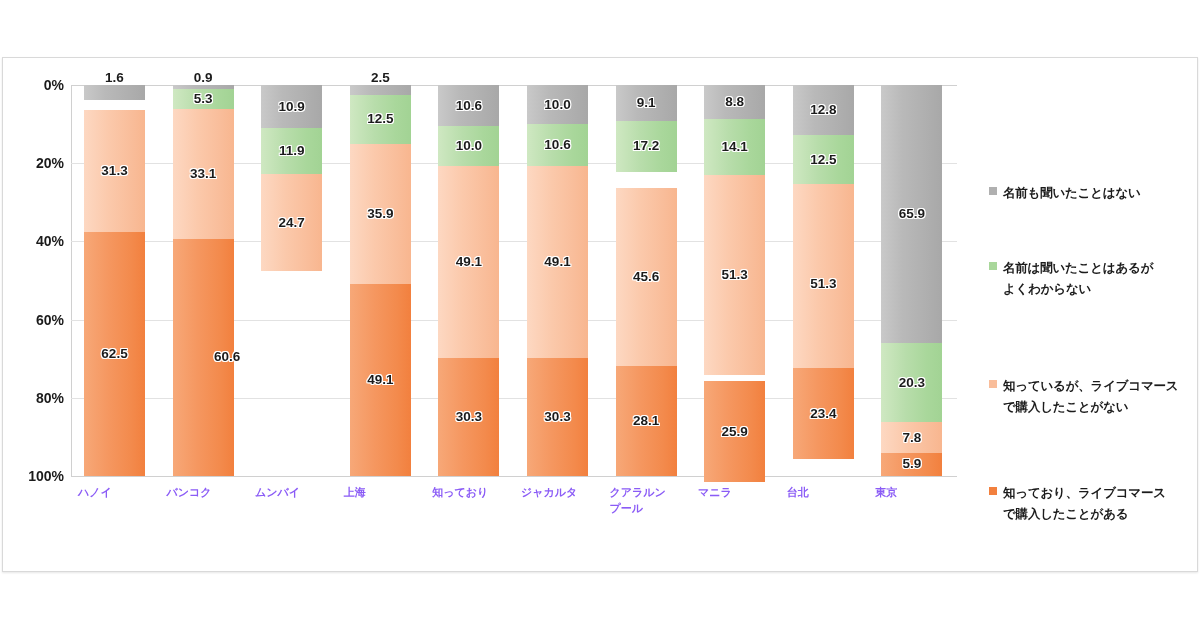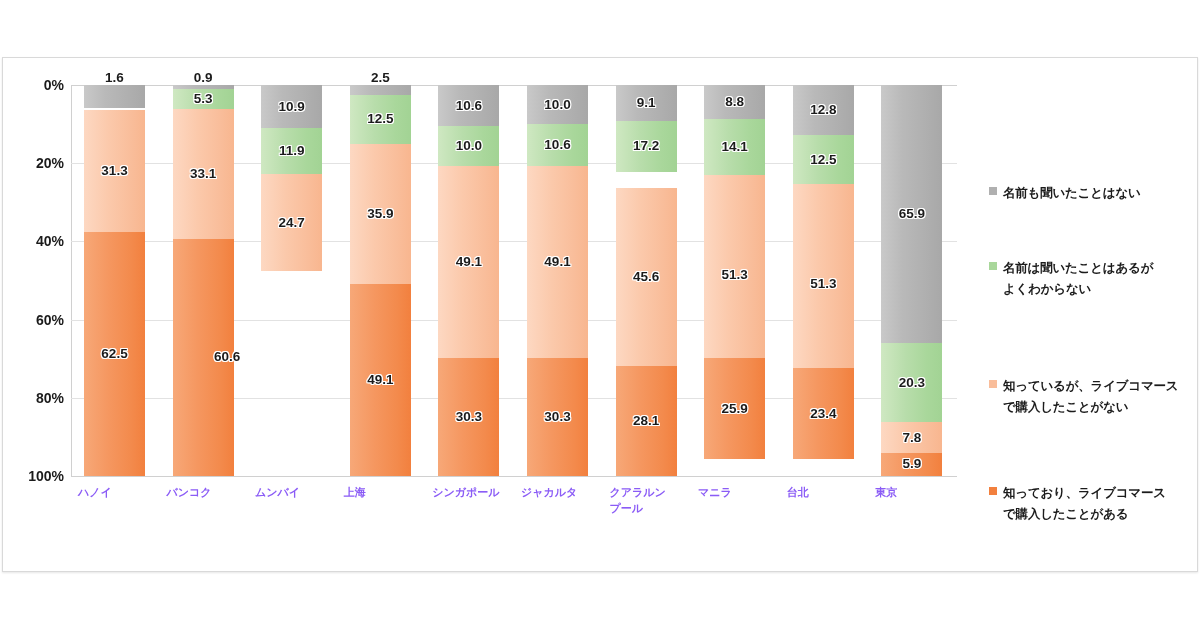--- a/index.html
+++ b/index.html
@@ -146,21 +146,21 @@
         </div>
         <div class="gridline" style="top: 312.8px;">
           <div class="ytick">80%</div>
         </div>
         <div class="gridline" style="top: 391px; background: rgb(208, 208, 208);">
           <div class="ytick">100%</div>
         </div>
       </div>
     <div id="bars">
         <div class="bar" style="left: 13px; width: 61px;">
-          <div class="seg seg-gray" style="top: 0px; height: 23px; padding-left: 24px;">
+          <div class="seg seg-gray" style="top: 0px; height: 15px; padding-left: 24px;">
             <span class="seg-label above">1.6</span>
           </div>
           <div class="seg seg-green" style="top: 6.256px; height: 36px; margin-top: 40px;">
             <span class="seg-label">4.7</span>
           </div>
           <div class="seg seg-light" style="top: 24.633px; height: 122.383px;">
             <span class="seg-label">31.3</span>
           </div>
           <div class="seg seg-dark" style="top: 147.016px; height: 244.375px;">
             <span class="seg-label">62.5</span>
@@ -215,21 +215,21 @@
           </div>
           <div class="seg seg-green" style="top: 41.446px; height: 39.1px;">
             <span class="seg-label">10.0</span>
           </div>
           <div class="seg seg-light" style="top: 80.546px; height: 191.981px;">
             <span class="seg-label">49.1</span>
           </div>
           <div class="seg seg-dark" style="top: 272.527px; height: 118.473px;">
             <span class="seg-label">30.3</span>
           </div>
-          <div class="xtick">シンガポール</div>
+          <div class="xtick">知っており</div>
         </div>
         <div class="bar" style="left: 456px; width: 61px;">
           <div class="seg seg-gray" style="top: 0px; height: 39.1px;">
             <span class="seg-label">10.0</span>
           </div>
           <div class="seg seg-green" style="top: 39.1px; height: 41.446px;">
             <span class="seg-label">10.6</span>
           </div>
           <div class="seg seg-light" style="top: 80.546px; height: 191.981px;">
             <span class="seg-label">49.1</span>
@@ -258,21 +258,21 @@
         <div class="bar" style="left: 633.2px; width: 61px;">
           <div class="seg seg-gray" style="top: 0px; height: 34.408px;">
             <span class="seg-label">8.8</span>
           </div>
           <div class="seg seg-green" style="top: 34.408px; height: 55.131px;">
             <span class="seg-label">14.1</span>
           </div>
           <div class="seg seg-light" style="top: 89.539px; height: 200.583px;">
             <span class="seg-label">51.3</span>
           </div>
-          <div class="seg seg-dark" style="top: 273px; height: 101.269px;">
+          <div class="seg seg-dark" style="top: 296px; height: 101.269px;">
             <span class="seg-label">25.9</span>
           </div>
           <div class="xtick">マニラ</div>
         </div>
         <div class="bar" style="left: 721.8px; width: 61px;">
           <div class="seg seg-gray" style="top: 0px; height: 50.048px;">
             <span class="seg-label">12.8</span>
           </div>
           <div class="seg seg-green" style="top: 50.048px; height: 48.875px;">
             <span class="seg-label">12.5</span>

